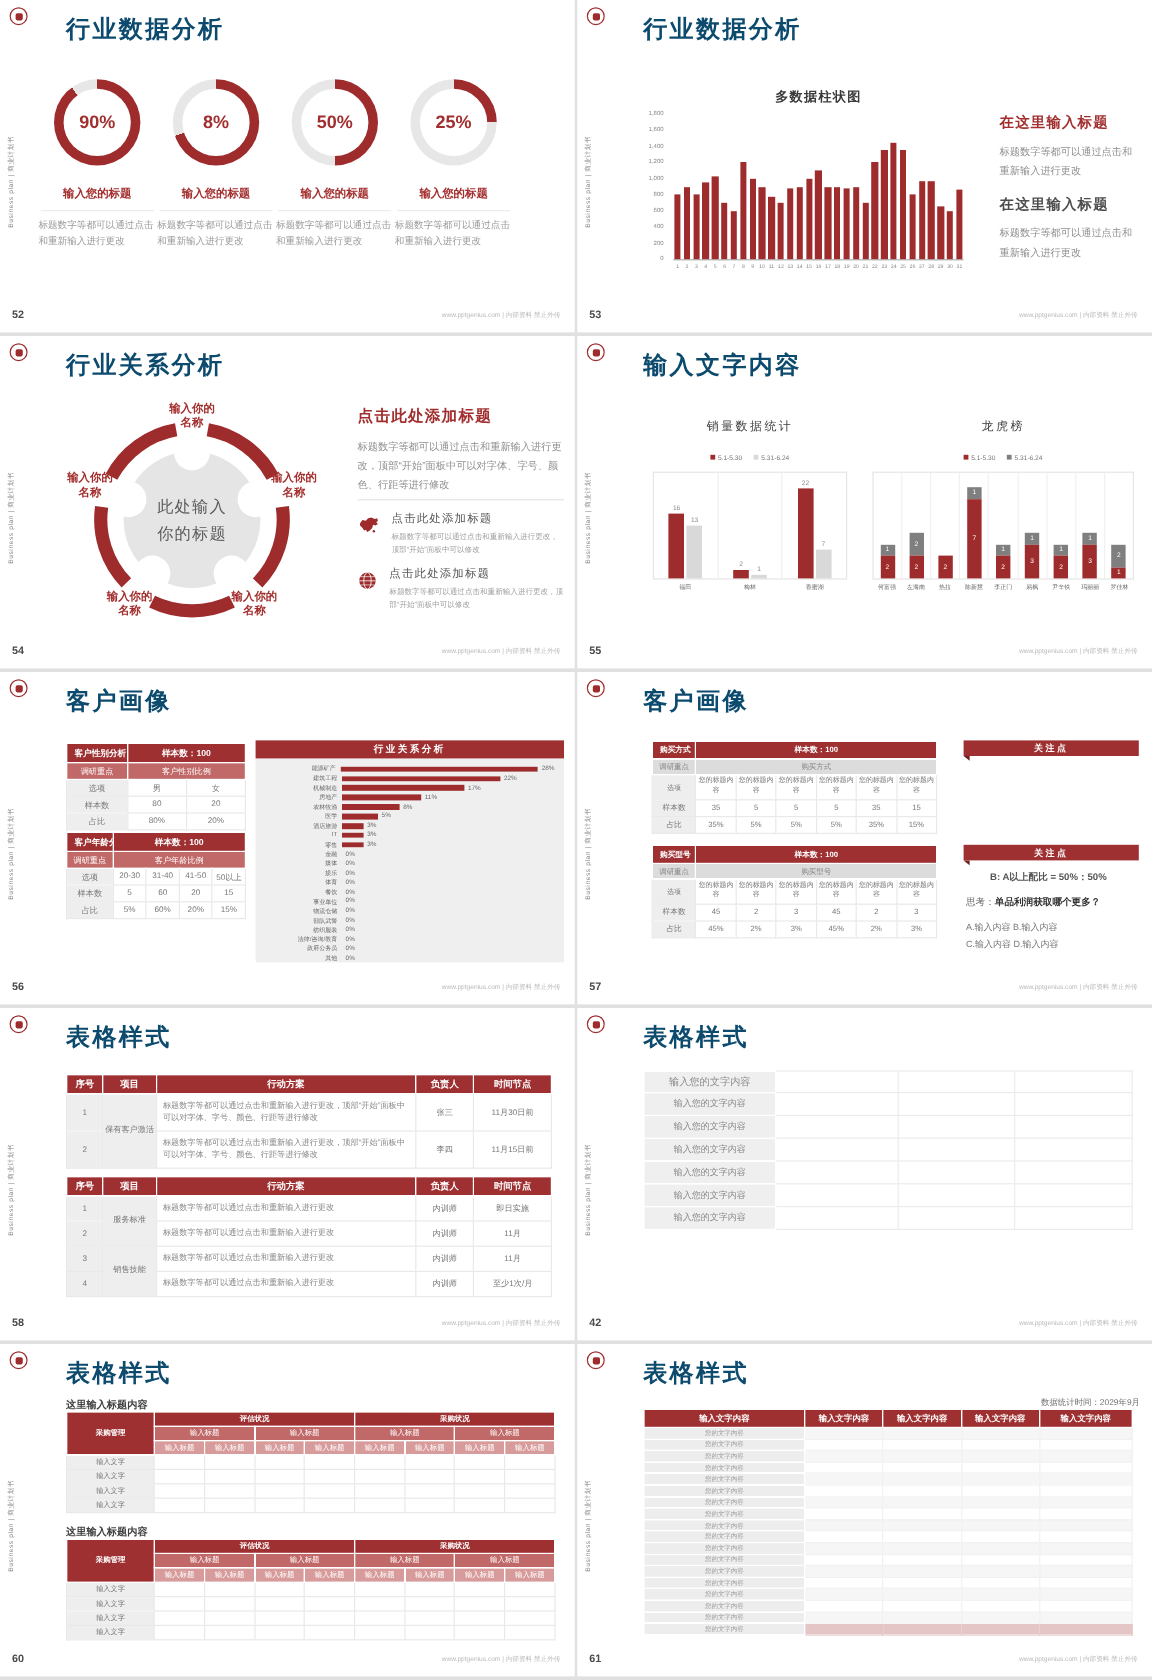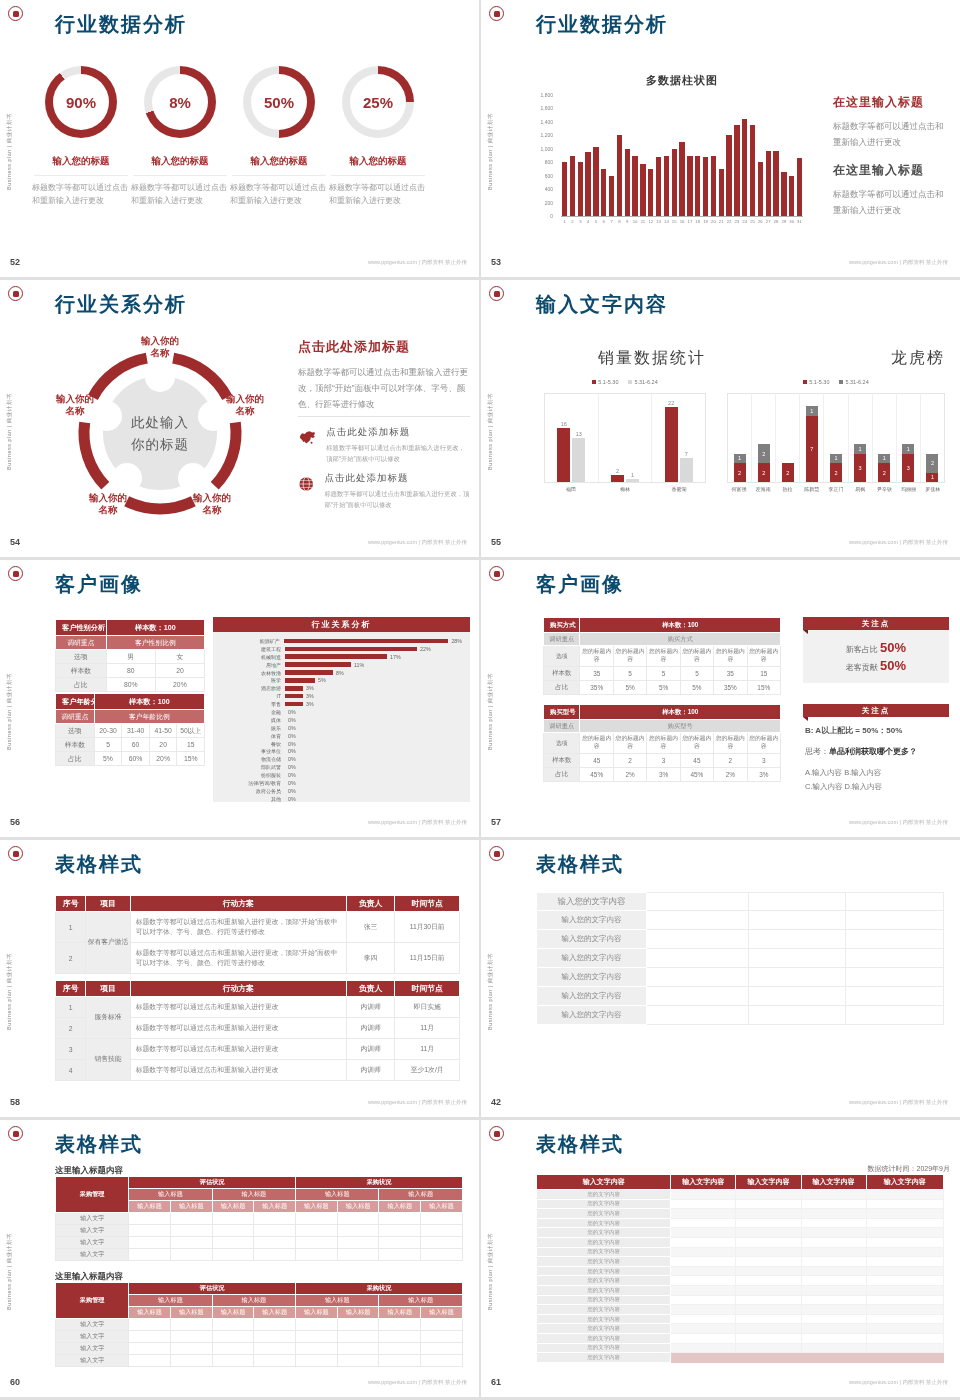--- a/index.html
+++ b/index.html
@@ -39,21 +39,21 @@
   .ring-label{position:absolute;width:56px;text-align:center;font-size:9.5px;font-weight:bold;color:#a42f2f;line-height:1.3;}
   .ring-center{position:absolute;left:110px;top:132px;width:100px;text-align:center;font-size:13.5px;color:#5a5a5a;line-height:1.65;letter-spacing:1px;}
   .p54{position:absolute;left:298px;width:172px;}
   .p54-h{font-size:13px;font-weight:bold;color:#a22f2f;letter-spacing:1px;}
   .p54-body{font-size:8.5px;color:#8f8f8f;line-height:1.9;margin-top:8px;}
   .p54-div{position:absolute;left:298px;top:136px;width:172px;border-top:1px solid #e3e3e3;}
   .item54{position:absolute;left:298px;width:172px;display:flex;gap:10px;}
   .item54 .it-t{font-size:9.5px;color:#555;letter-spacing:1px;}
   .item54 .it-d{font-size:6.3px;color:#a0a0a0;line-height:1.75;margin-top:3px;}
   
-  .c55-title{position:absolute;top:68px;text-align:right;font-size:16px;color:#3f3f3f;letter-spacing:2px;}
+  .c55-title{position:absolute;top:68px;text-align:center;font-size:10px;color:#3f3f3f;letter-spacing:2px;}
   .leg55{position:absolute;top:99px;display:flex;justify-content:center;gap:10px;font-size:5.5px;color:#777;}
   .lsq{width:4px;height:4px;display:inline-block;margin-right:2px;}
   .plot55{position:absolute;top:113px;height:90px;border:1px solid #e5e5e5;display:flex;box-sizing:border-box;}
   .grp55{flex:1;display:flex;align-items:flex-end;justify-content:center;gap:2px;border-right:1px solid #efefef;}
   .grp55:last-child{border-right:none;}
   .bcol{display:flex;flex-direction:column;align-items:center;justify-content:flex-end;}
   .blab{font-size:5.5px;color:#888;margin-bottom:1px;}
   .b55{width:13px;}
   .scol{flex:1;display:flex;flex-direction:column;align-items:center;justify-content:flex-end;border-right:1px solid #f0f0f0;}
   .scol:last-child{border-right:none;}
@@ -105,21 +105,21 @@
   .t61 td.v61{background:#fff;border-color:#f1f1f1;}
   .t61 tr:nth-child(even) td.v61{background:#f6f6f6;}
   
   .card57{position:absolute;left:322px;width:146px;}
   .card57-h{height:13px;background:#9e3032;color:#fff;font-size:7.5px;font-weight:bold;text-align:center;line-height:13px;letter-spacing:2px;position:relative;}
   .card57-h:after{content:"";position:absolute;left:0;bottom:-4px;border-top:4px solid #6f1f20;border-left:5px solid transparent;}
   .card57-b1{background:#f1f1f1;height:53px;display:flex;flex-direction:column;align-items:center;justify-content:center;gap:3px;}
   .cline{font-size:8px;color:#666;}
   .cbig{font-size:13px;font-weight:bold;color:#a8292b;}
   .card57-b2{padding:8px 2px 0 2px;}
-  .c2l1{font-size:8px;color:#555;font-weight:bold;}
+  .c2l1{font-size:8px;color:#555;font-weight:bold;margin-left:20px;}
   .c2l2{font-size:8px;color:#666;margin-top:10px;}
   .c2l2 b{color:#333;}
   .c2opts{font-size:7.5px;color:#777;margin-top:9px;line-height:1.8;white-space:pre-line;}
   
   .cap60{position:absolute;left:55px;font-size:8.5px;font-weight:bold;color:#3f3f3f;}
   .note61{position:absolute;right:10px;top:44px;font-size:7px;color:#6e6e6e;}
 </style>
 </head>
 <body>
 
@@ -731,24 +731,20 @@
               <td class="v">3%</td>
               <td class="v">45%</td>
               <td class="v">2%</td>
               <td class="v">3%</td>
             </tr>
           </tbody>
         </table>
       </div>
     <div class="card57" style="top:57px;">
       <div class="card57-h">关注点</div>
-      <div class="card57-b1">
-        <div class="cline"><span>新客占比 </span><span class="cbig">50%</span></div>
-        <div class="cline"><span>老客贡献 </span><span class="cbig">50%</span></div>
-      </div>
     </div>
     <div class="card57" style="top:144px;">
       <div class="card57-h">关注点</div>
       <div class="card57-b2">
         <div class="c2l1">B: A以上配比 = 50%：50%</div>
         <div class="c2l2"><span>思考：</span><b>单品利润获取哪个更多？</b></div>
         <div class="c2opts">A.输入内容   B.输入内容
 C.输入内容   D.输入内容</div>
       </div>
     </div>

